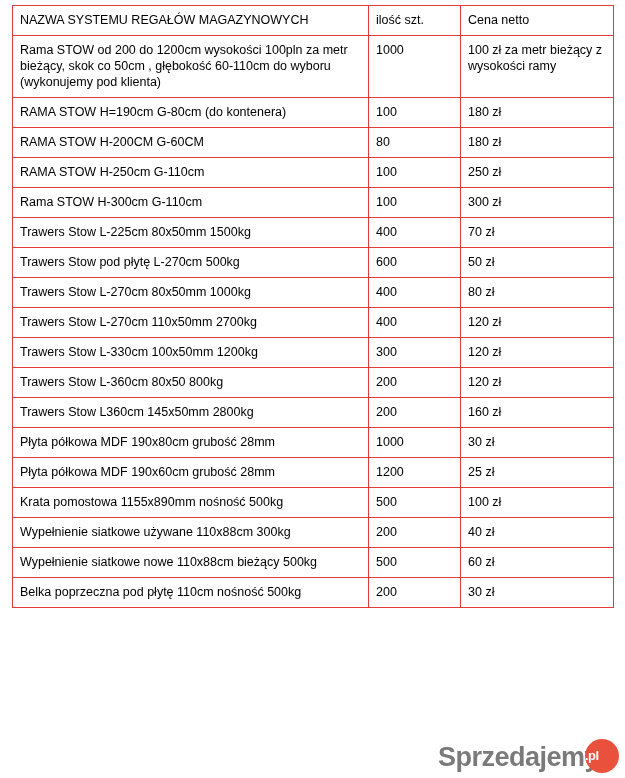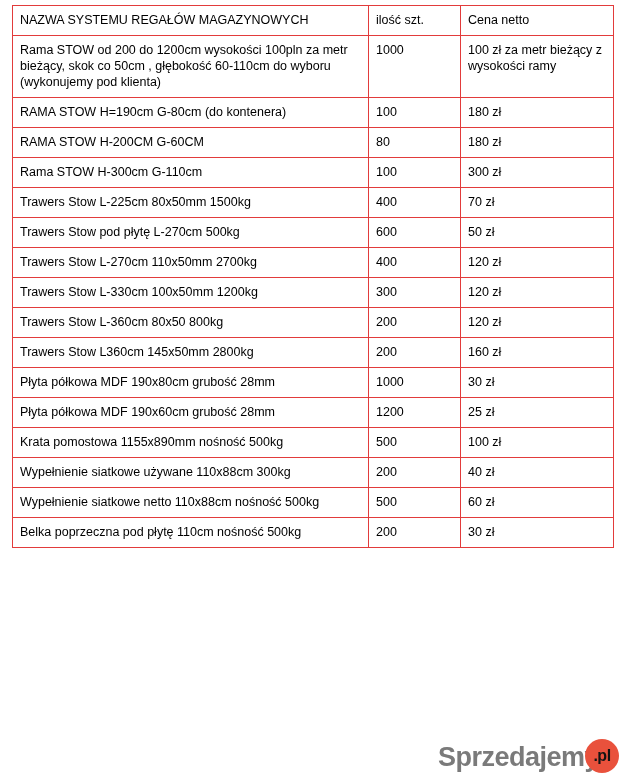--- a/index.html
+++ b/index.html
@@ -55,24 +55,23 @@
     opacity: 0.92;
     white-space: nowrap;
     user-select: none;
   }
   .watermark .wm-dot {
     display: inline-block;
     width: 34px;
     height: 34px;
     border-radius: 50%;
     background: #e8432c;
-    color: #000000;
-    font-size: 16px;
+    color: #ffffff;
+    font-size: 13px;
     line-height: 34px;
-    text-align: center;
     vertical-align: middle;
     margin-left: -14px;
     position: relative;
     top: -3px;
   }
 </style>
 </head>
 <body>
 
 <div class="sheet">
@@ -98,33 +97,43 @@
         <td>RAMA STOW H=190cm G-80cm (do kontenera)</td>
         <td>100</td>
         <td>180 zł</td>
       </tr>
       <tr>
         <td>RAMA STOW H-200CM G-60CM</td>
         <td>80</td>
         <td>180 zł</td>
       </tr>
       <tr>
+        <td>RAMA STOW H-250cm  G-110cm</td>
+        <td>100</td>
+        <td>250 zł</td>
+      </tr>
+      <tr>
         <td>Rama STOW H-300cm G-110cm</td>
         <td>100</td>
         <td>300 zł</td>
       </tr>
       <tr>
         <td>Trawers Stow L-225cm 80x50mm 1500kg</td>
         <td>400</td>
         <td>70 zł</td>
       </tr>
       <tr>
         <td>Trawers Stow pod płytę L-270cm 500kg</td>
         <td>600</td>
         <td>50 zł</td>
+      </tr>
+      <tr>
+        <td>Trawers Stow L-270cm 80x50mm 1000kg</td>
+        <td>400</td>
+        <td>80 zł</td>
       </tr>
       <tr>
         <td>Trawers Stow L-270cm 110x50mm 2700kg</td>
         <td>400</td>
         <td>120 zł</td>
       </tr>
       <tr>
         <td>Trawers Stow L-330cm 100x50mm 1200kg</td>
         <td>300</td>
         <td>120 zł</td>
@@ -153,21 +162,21 @@
         <td>Krata pomostowa 1155x890mm nośność 500kg</td>
         <td>500</td>
         <td>100 zł</td>
       </tr>
       <tr>
         <td>Wypełnienie siatkowe używane 110x88cm 300kg</td>
         <td>200</td>
         <td>40 zł</td>
       </tr>
       <tr>
-        <td>Wypełnienie siatkowe netto 110x88cm nośność 500kg</td>
+        <td>Wypełnienie siatkowe nowe 110x88cm bieżący 500kg</td>
         <td>500</td>
         <td>60 zł</td>
       </tr>
       <tr>
         <td>Belka poprzeczna pod płytę 110cm nośność 500kg</td>
         <td>200</td>
         <td>30 zł</td>
       </tr>
     </tbody>
   </table>

